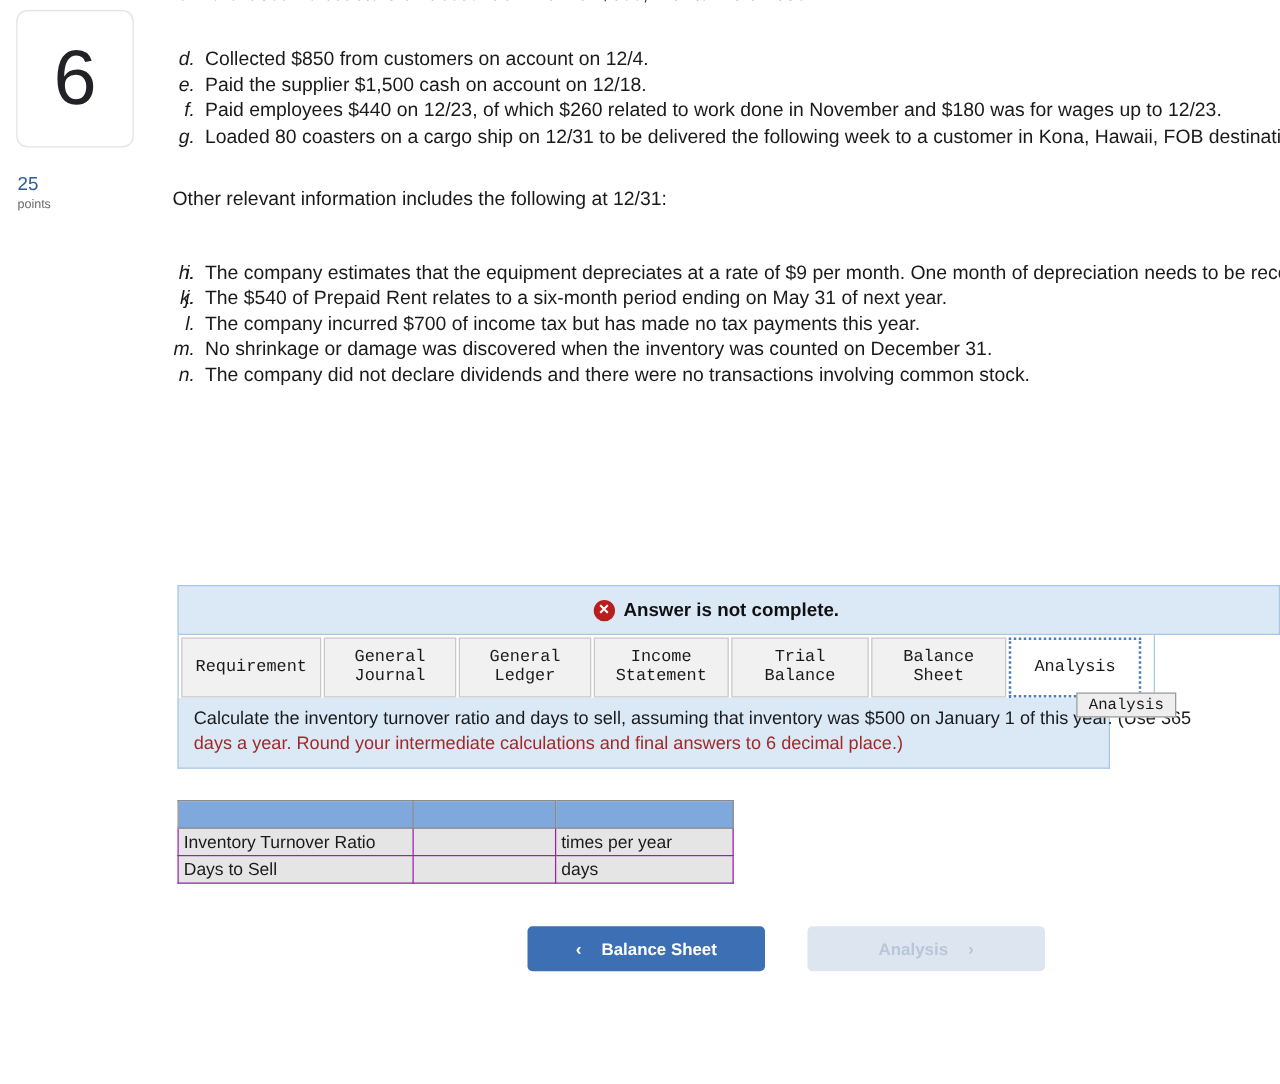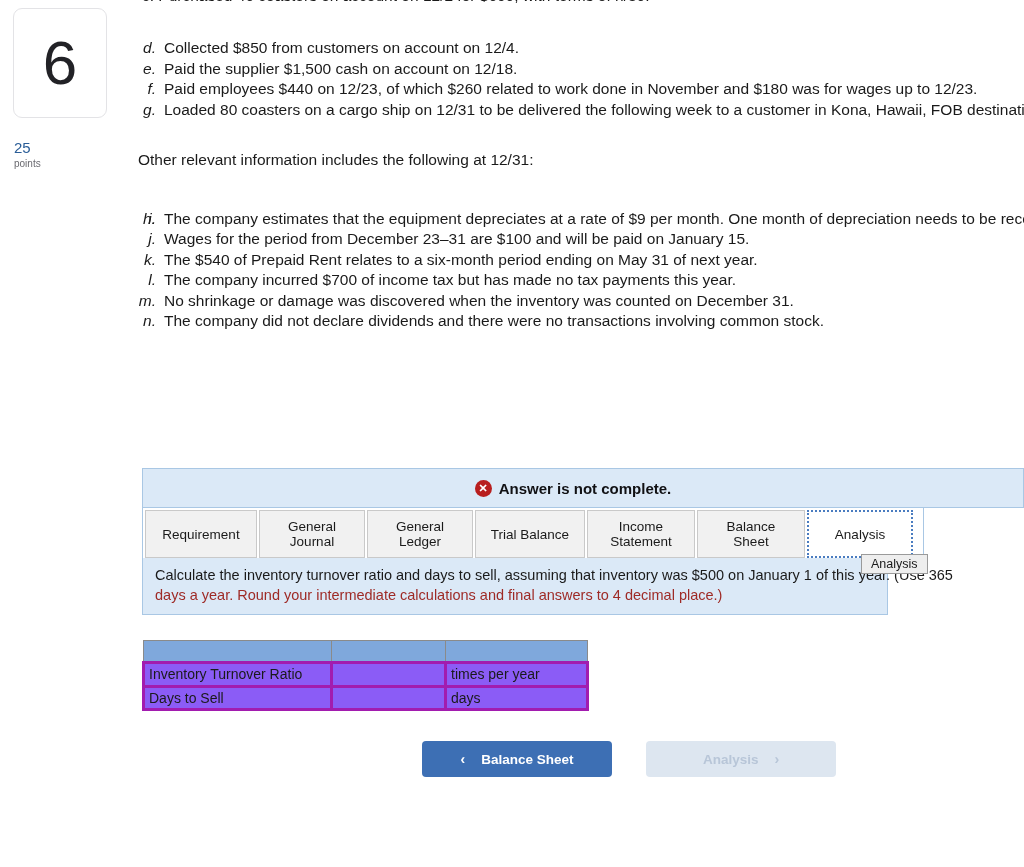--- a/index.html
+++ b/index.html
@@ -152,20 +152,21 @@
   .tabstrip {
     position: relative;
     height: 50px;
     background: #ffffff;
     border-left: 1px solid #a9c7e4;
     border-right: 1px solid #a9c7e4;
     width: 782px;
     display: flex;
     align-items: stretch;
     padding: 2px 0 0 2px;
+    font-family: Liberation Mono, monospace;
   }
   .tab {
     background: #f1f1f1;
     border: 1px solid #c9c9c9;
     margin-right: 2px;
     display: flex;
     align-items: center;
     justify-content: center;
     text-align: center;
     font-size: 13.5px;
@@ -210,26 +211,26 @@
   .ans-table-wrap {
     position: absolute;
     left: 142px;
     top: 640px;
   }
   table.ans {
     border-collapse: collapse;
     table-layout: fixed;
   }
   table.ans td {
-    border: 3px solid #a21caf;
+    border: 1px solid #a21caf;
     font-size: 14px;
     color: #1a1a1a;
     padding: 2px 4px;
     vertical-align: top;
-    background: #8b5cf6;
+    background: #e5e5e5;
     height: 22px;
   }
   table.ans tr.hdr td {
     background: #7fa8dc;
     height: 22px;
     border: 1px solid #8a8a8a;
   }
   td.c1 { width: 188px; }
   td.c2 { width: 114px; }
   td.c3 { width: 142px; margin-left: 40px; }
@@ -314,21 +315,20 @@
     <ul class="alist">
       <li>
         <span class="marker">h.</span>
       </li>
       <li>
         <span class="marker">i.</span>
         <span>The company estimates that the equipment depreciates at a rate of $9 per month. One month of depreciation needs to be recorded.</span>
       </li>
       <li>
         <span class="marker">j.</span>
-        <span>Wages for the period from December 23–31 are $100 and will be paid on January 15.</span>
       </li>
       <li>
         <span class="marker">k.</span>
         <span>The $540 of Prepaid Rent relates to a six-month period ending on May 31 of next year.</span>
       </li>
       <li>
         <span class="marker">l.</span>
         <span>The company incurred $700 of income tax but has made no tax payments this year.</span>
       </li>
       <li>
@@ -350,32 +350,32 @@
         <span class="notice-text">Answer is not complete.</span>
       </div>
     </div>
 
     <div class="tabstrip">
       <div class="tab" style="width:112px">Requirement</div>
       <div class="tab" style="width:106px">General
 Journal</div>
       <div class="tab" style="width:106px">General
 Ledger</div>
-      <div class="tab" style="width:110px">Trial Balance</div>
       <div class="tab" style="width:108px">Income
 Statement</div>
+      <div class="tab" style="width:110px">Trial Balance</div>
       <div class="tab" style="width:108px">Balance Sheet</div>
       <div class="tab active" style="width:106px">Analysis</div>
 
       <div class="tooltip">Analysis</div>
     </div>
 
     <div class="instr">
       <div class="l1">Calculate the inventory turnover ratio and days to sell, assuming that inventory was $500 on January 1 of this year. (Use 365</div>
-      <div class="l2">days a year. Round your intermediate calculations and final answers to 4 decimal place.)</div>
+      <div class="l2">days a year. Round your intermediate calculations and final answers to 6 decimal place.)</div>
     </div>
   </div>
 
   <div class="ans-table-wrap">
     <table class="ans">
       <tbody>
           <tr class="hdr">
         <td class="c1"></td>
         <td class="c2"></td>
         <td class="c3"></td>

